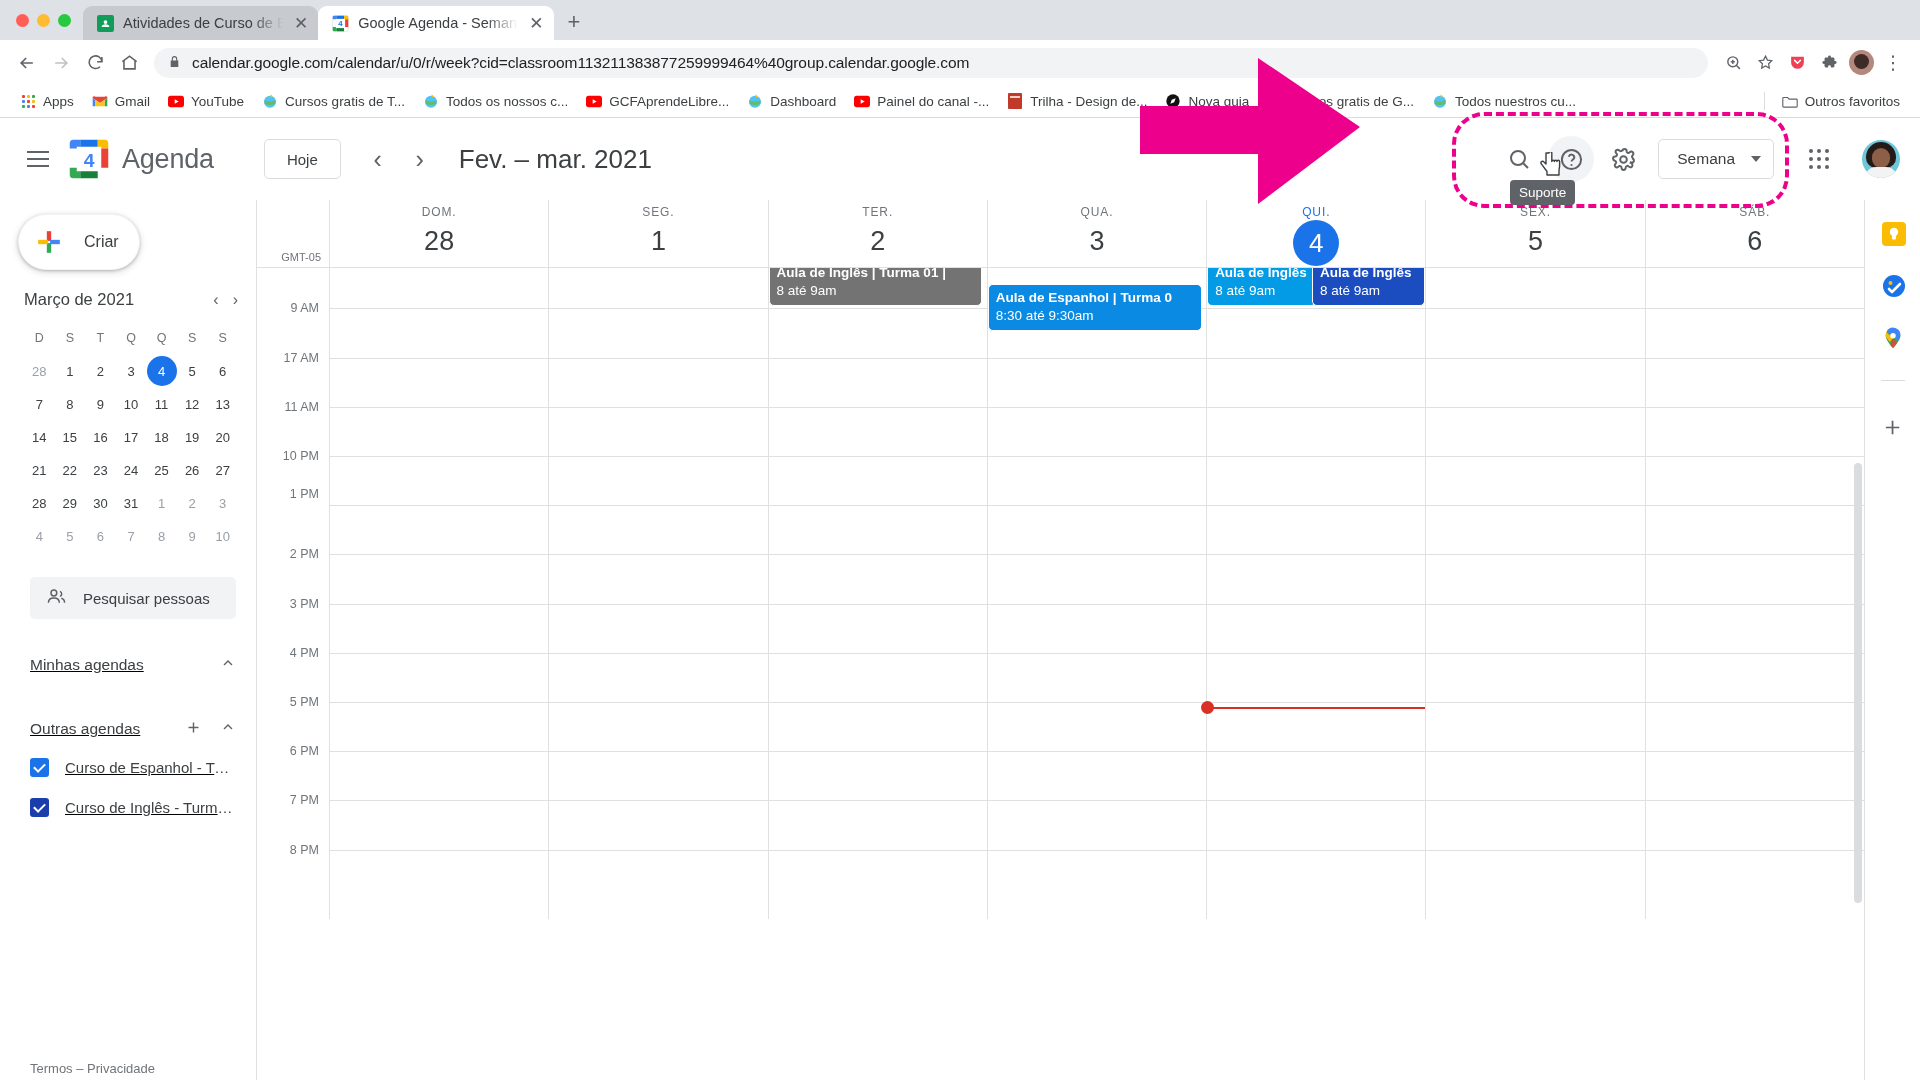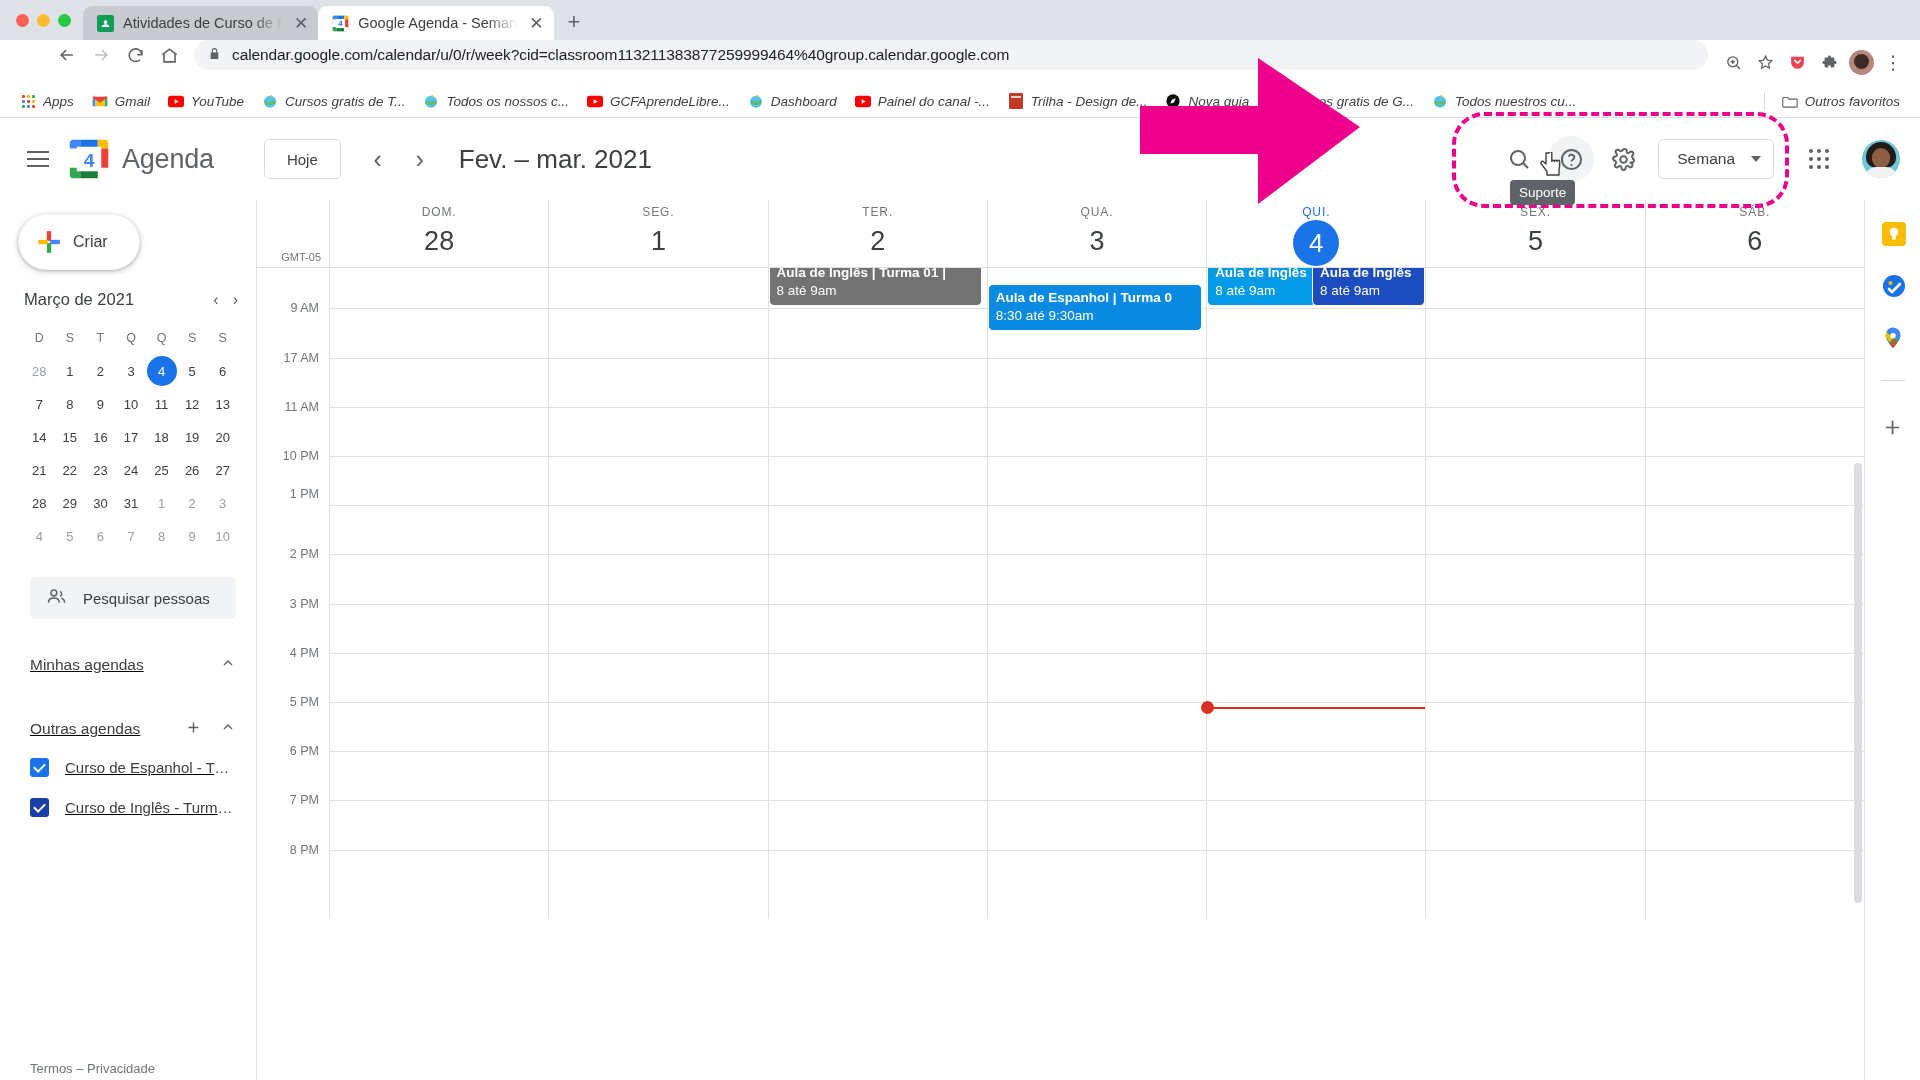--- a/index.html
+++ b/index.html
@@ -29,22 +29,22 @@
   .tab-title {
     white-space: nowrap; overflow: hidden; max-width: 160px;
     -webkit-mask-image: linear-gradient(to right, #000 80%, transparent 100%);
             mask-image: linear-gradient(to right, #000 80%, transparent 100%);
   }
   .tab-fav { width: 17px; height: 17px; flex: 0 0 17px; }
   .tab-close { font-size: 17px; color: #5f6368; line-height: 1; padding-left: 2px; }
   .newtab { font-size: 22px; color: #5f6368; margin-left: 14px; margin-bottom: 5px; font-weight: 300;}
 
   .toolbar {
-    height: 45px; background: #fff; display: flex; 
-    gap: 4px; padding: 0 12px; margin-left: 40px;
+    height: 45px; background: #fff; display: flex; align-items: center;
+    gap: 4px; padding: 0 12px;
   }
   .tb-icon {
     width: 30px; height: 30px; display: flex; align-items: center; justify-content: center;
     color: #5f6368; font-size: 19px; flex: 0 0 auto;
   }
   .tb-icon.dim { color: #bdc1c6; }
   .omnibox {
     flex: 1; height: 30px; background: #f1f3f4; border-radius: 16px;
     display: flex; align-items: center; gap: 11px; padding: 0 14px; margin: 0 6px;
     font-size: 15.5px; color: #202124; min-width: 0;
@@ -54,21 +54,21 @@
   .tb-right { display: flex; align-items: center; gap: 2px; }
   .avatar-sm { width: 25px; height: 25px; border-radius: 50%; background: #b4887c; overflow:hidden; position:relative;}
   .avatar-sm::after{content:"";position:absolute;left:5px;top:4px;width:15px;height:15px;border-radius:50%;background:#3e2b25;}
 
   .bookmarks {
     height: 33px; background: #fff; display: flex; align-items: center;
     padding: 0 11px; gap: 0; font-size: 13.5px; color: #3c4043;
     border-bottom: 1px solid #dadce0; position: relative;
   }
   .bm { display: flex; align-items: center; gap: 7px; padding: 4px 9px; white-space: nowrap; }
-  .bm-label { max-width: 135px; overflow: hidden; text-overflow: ellipsis; font-style: italic; }
+  .bm-label { max-width: 135px; overflow: hidden; text-overflow: ellipsis; }
   .bm-ico { width: 16px; height: 16px; flex: 0 0 16px; display:flex;align-items:center;justify-content:center; }
   .bm-sep { width: 1px; height: 18px; background: #dadce0; margin: 0 8px; }
   .bm-right { margin-left: auto; display: flex; align-items: center; }
   .apps-grid { display: grid; grid-template-columns: repeat(3, 3px); grid-template-rows: repeat(3, 3px); gap: 2px; }
   .apps-grid i { display: block; width: 3px; height: 3px; border-radius: 1px; }
 
   
   .app { height: 1080px; display: flex; flex-direction: column; }
   .cal-header {
     height: 82px; display: flex; align-items: center; gap: 0;
@@ -110,21 +110,21 @@
   .avatar-lg .body { position:absolute; left:3px; bottom:0; width:32px; height:11px; border-radius:12px 12px 0 0; background:#f3f3f3; }
 
   .body-row { flex: 1; display: flex; min-height: 0; }
 
   
   .sidebar { width: 256px; flex: 0 0 256px; padding: 0 0 0 0; position: relative; background:#fff; }
   .btn-create {
     margin: 14px 0 0 18px; height: 56px; width: 122px; border-radius: 28px;
     border: 1px solid #f1f3f4; background: #fff;
     box-shadow: 0 1px 3px rgba(60,64,67,.3), 0 2px 6px 1px rgba(60,64,67,.15);
-    display: flex; align-items: center; gap: 11px; padding-left: 17px;
+    display: flex; align-items: center; gap: 22px; padding-left: 17px;
     font-size: 16px; color: #3c4043;
   }
   .plus-color { width: 26px; height: 26px; position: relative; flex:0 0 26px;}
 
   .mini-cal { padding: 20px 18px 0 24px; }
   .mini-head { display: flex; align-items: center; margin-bottom: 14px; }
   .mini-title { font-size: 16.5px; color: #3c4043; }
   .mini-navs { margin-left: auto; display: flex; gap: 14px; color: #5f6368; font-size: 16px; }
   .mini-grid { display: grid; grid-template-columns: repeat(7, 1fr); row-gap: 3px; }
   .mini-grid div {

